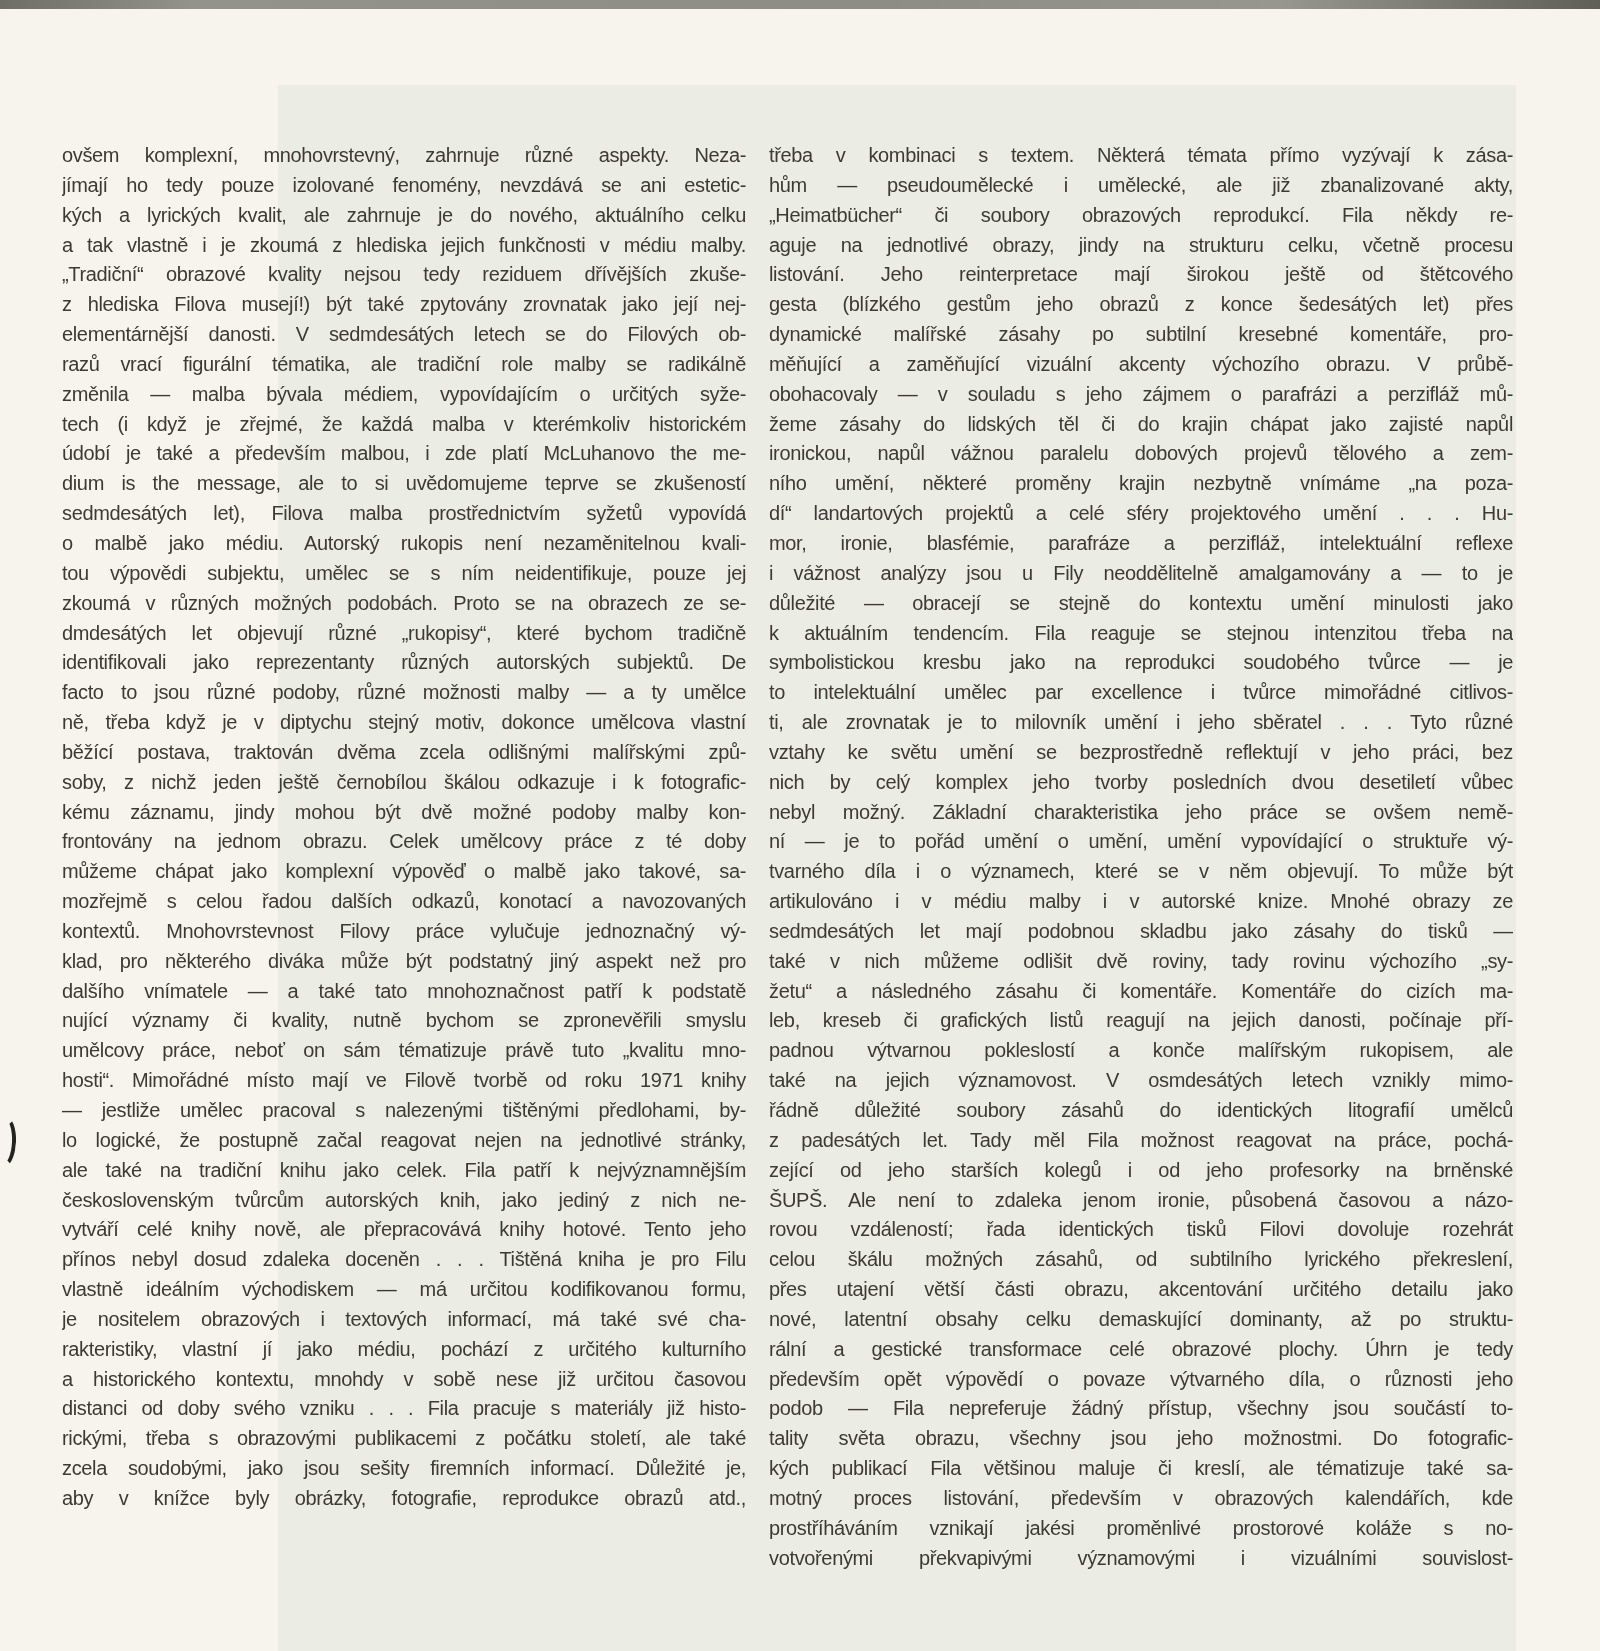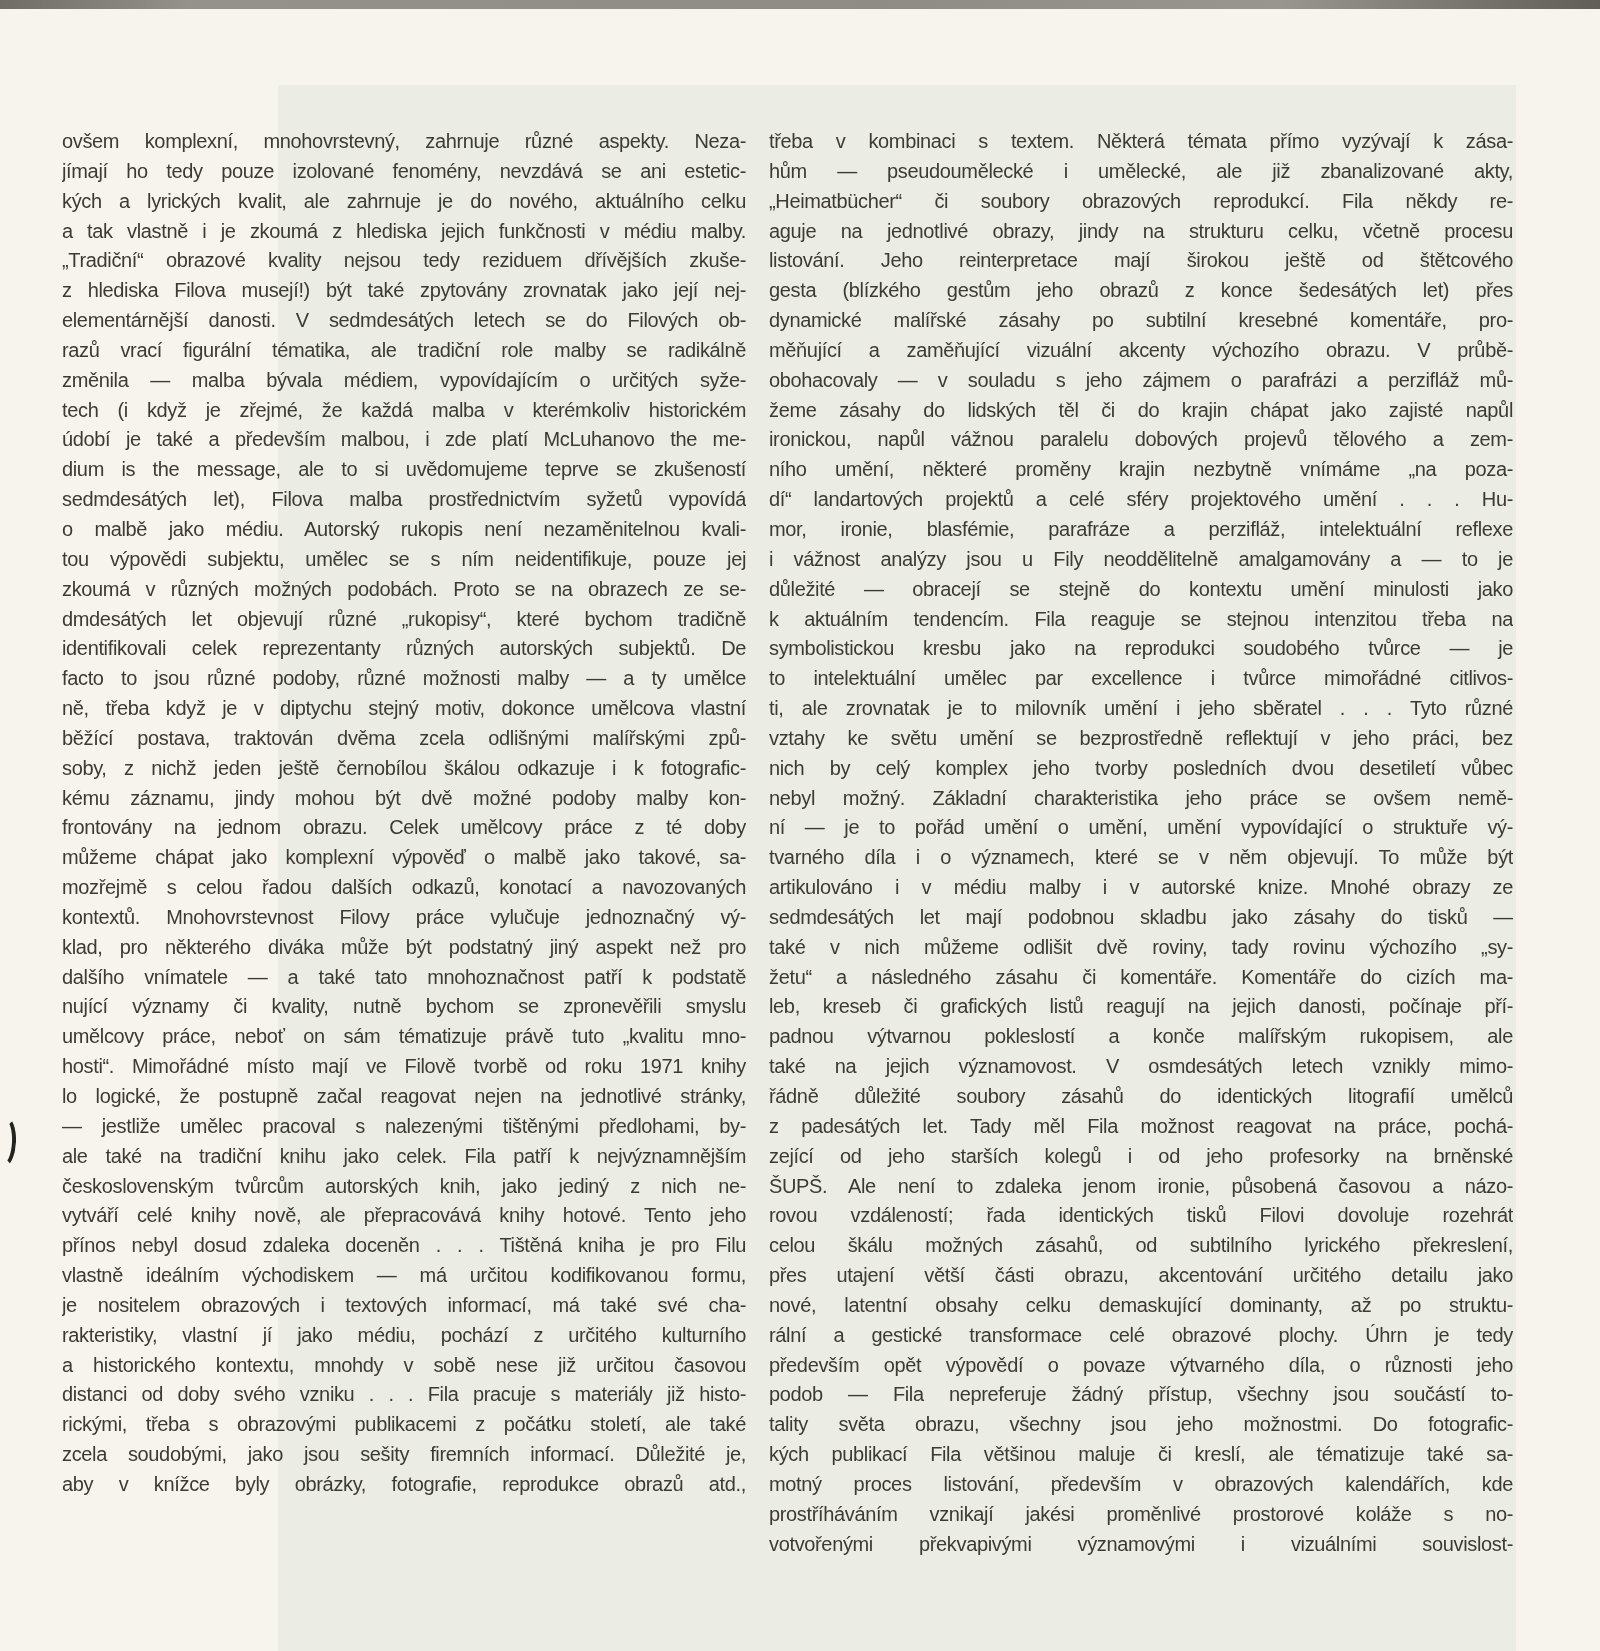--- a/index.html
+++ b/index.html
@@ -35,21 +35,21 @@
     position: absolute;
     left: -8px; top: 1116px;
     width: 16px; height: 44px;
     border: 4px solid transparent;
     border-right-color: #24241f;
     border-radius: 50%;
     transform: rotate(3deg);
   }
   .col {
     position: absolute;
-    top: 127px;
+    top: 141px;
     font-size: 20px;
     line-height: 29.85px;
     letter-spacing: -0.35px;
     color: #3c3a33;
   }
   .col-left  { left: 62px;  width: 684px; }
   .col-right { left: 769px; width: 744px; }
   .line {
     height: 29.85px;
     overflow: hidden;
@@ -77,37 +77,37 @@
       <div class="line">razů vrací figurální tématika, ale tradiční role malby se radikálně</div>
       <div class="line">změnila — malba bývala médiem, vypovídajícím o určitých syže-</div>
       <div class="line">tech (i když je zřejmé, že každá malba v kterémkoliv historickém</div>
       <div class="line">údobí je také a především malbou, i zde platí McLuhanovo the me-</div>
       <div class="line">dium is the message, ale to si uvědomujeme teprve se zkušeností</div>
       <div class="line">sedmdesátých let), Filova malba prostřednictvím syžetů vypovídá</div>
       <div class="line">o malbě jako médiu. Autorský rukopis není nezaměnitelnou kvali-</div>
       <div class="line">tou výpovědi subjektu, umělec se s ním neidentifikuje, pouze jej</div>
       <div class="line">zkoumá v různých možných podobách. Proto se na obrazech ze se-</div>
       <div class="line">dmdesátých let objevují různé „rukopisy“, které bychom tradičně</div>
-      <div class="line">identifikovali celek reprezentanty různých autorských subjektů. De</div>
+      <div class="line">identifikovali jako reprezentanty různých autorských subjektů. De</div>
       <div class="line">facto to jsou různé podoby, různé možnosti malby — a ty umělce</div>
       <div class="line">ně, třeba když je v diptychu stejný motiv, dokonce umělcova vlastní</div>
       <div class="line">běžící postava, traktován dvěma zcela odlišnými malířskými způ-</div>
       <div class="line">soby, z nichž jeden ještě černobílou škálou odkazuje i k fotografic-</div>
       <div class="line">kému záznamu, jindy mohou být dvě možné podoby malby kon-</div>
       <div class="line">frontovány na jednom obrazu. Celek umělcovy práce z té doby</div>
       <div class="line">můžeme chápat jako komplexní výpověď o malbě jako takové, sa-</div>
       <div class="line">mozřejmě s celou řadou dalších odkazů, konotací a navozovaných</div>
       <div class="line">kontextů. Mnohovrstevnost Filovy práce vylučuje jednoznačný vý-</div>
       <div class="line">klad, pro některého diváka může být podstatný jiný aspekt než pro</div>
       <div class="line">dalšího vnímatele — a také tato mnohoznačnost patří k podstatě</div>
       <div class="line">nující významy či kvality, nutně bychom se zpronevěřili smyslu</div>
       <div class="line">umělcovy práce, neboť on sám tématizuje právě tuto „kvalitu mno-</div>
       <div class="line">hosti“. Mimořádné místo mají ve Filově tvorbě od roku 1971 knihy</div>
+      <div class="line">— jestliže umělec pracoval s nalezenými tištěnými předlohami, by-</div>
       <div class="line">lo logické, že postupně začal reagovat nejen na jednotlivé stránky,</div>
-      <div class="line">— jestliže umělec pracoval s nalezenými tištěnými předlohami, by-</div>
       <div class="line">ale také na tradiční knihu jako celek. Fila patří k nejvýznamnějším</div>
       <div class="line">československým tvůrcům autorských knih, jako jediný z nich ne-</div>
       <div class="line">vytváří celé knihy nově, ale přepracovává knihy hotové. Tento jeho</div>
       <div class="line">přínos nebyl dosud zdaleka doceněn . . . Tištěná kniha je pro Filu</div>
       <div class="line">vlastně ideálním východiskem — má určitou kodifikovanou formu,</div>
       <div class="line">je nositelem obrazových i textových informací, má také své cha-</div>
       <div class="line">rakteristiky, vlastní jí jako médiu, pochází z určitého kulturního</div>
       <div class="line">a historického kontextu, mnohdy v sobě nese již určitou časovou</div>
       <div class="line">distanci od doby svého vzniku . . . Fila pracuje s materiály již histo-</div>
       <div class="line">rickými, třeba s obrazovými publikacemi z počátku století, ale také</div>

